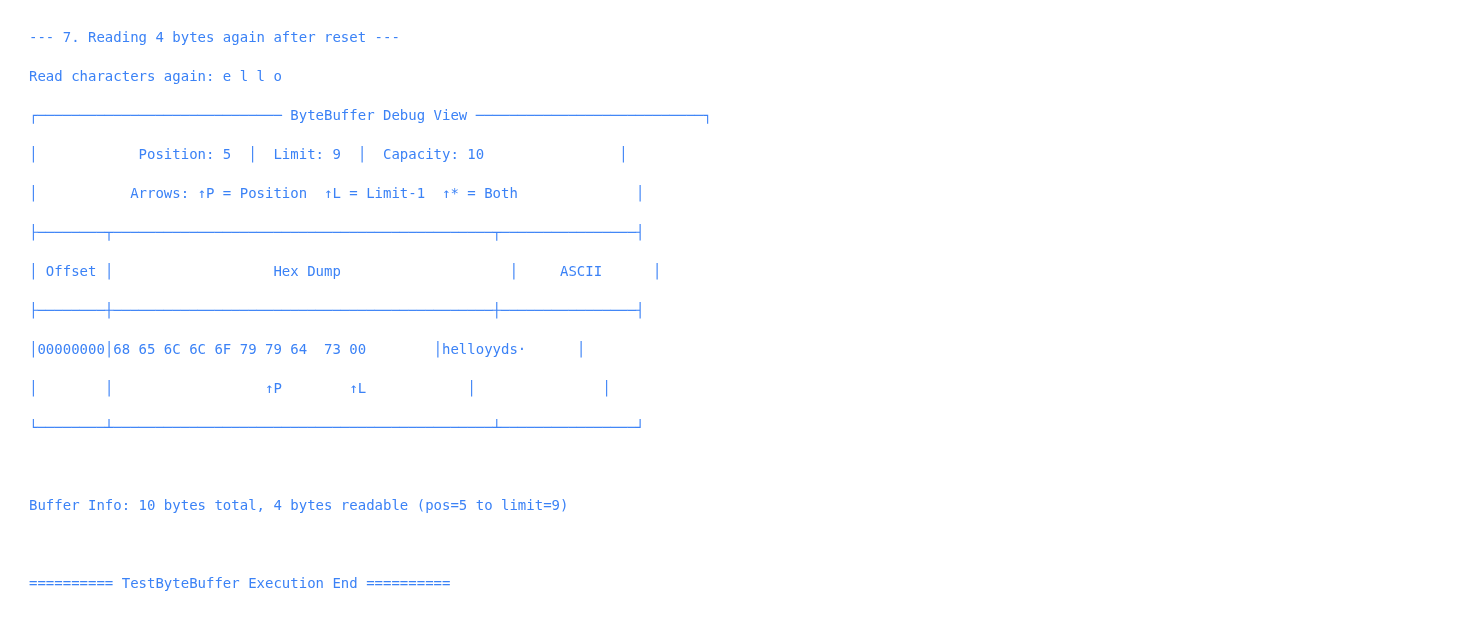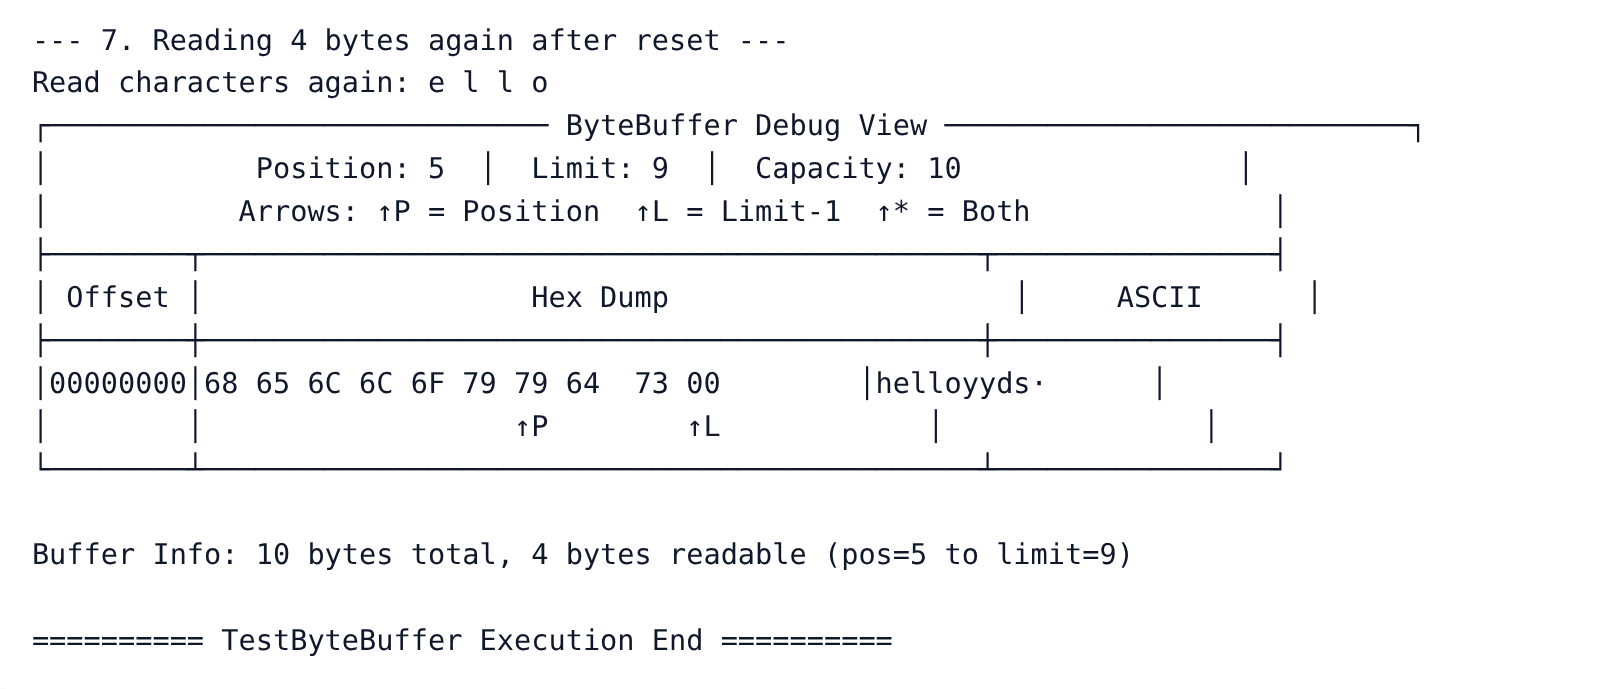--- a/index.html
+++ b/index.html
@@ -43,24 +43,24 @@
     padding: 0;
   }
 
   #console-output {
     position: absolute;
     left: 29px;
     top: 18px;
     margin: 0;
     padding: 0;
     font-family: "DejaVu Sans Mono", "Liberation Mono", monospace;
-    font-size: 26px;
+    font-size: 14px;
     line-height: 39px;
     letter-spacing: 0px;
-    color: #0f172a;
+    color: #3b82f6;
     white-space: pre;
     font-weight: 400;
     -webkit-font-smoothing: antialiased;
   }
 
   .line { display: block; height: 39px; }
   .blank { display: block; height: 39px; }
 </style>
 </head>
 <body>

